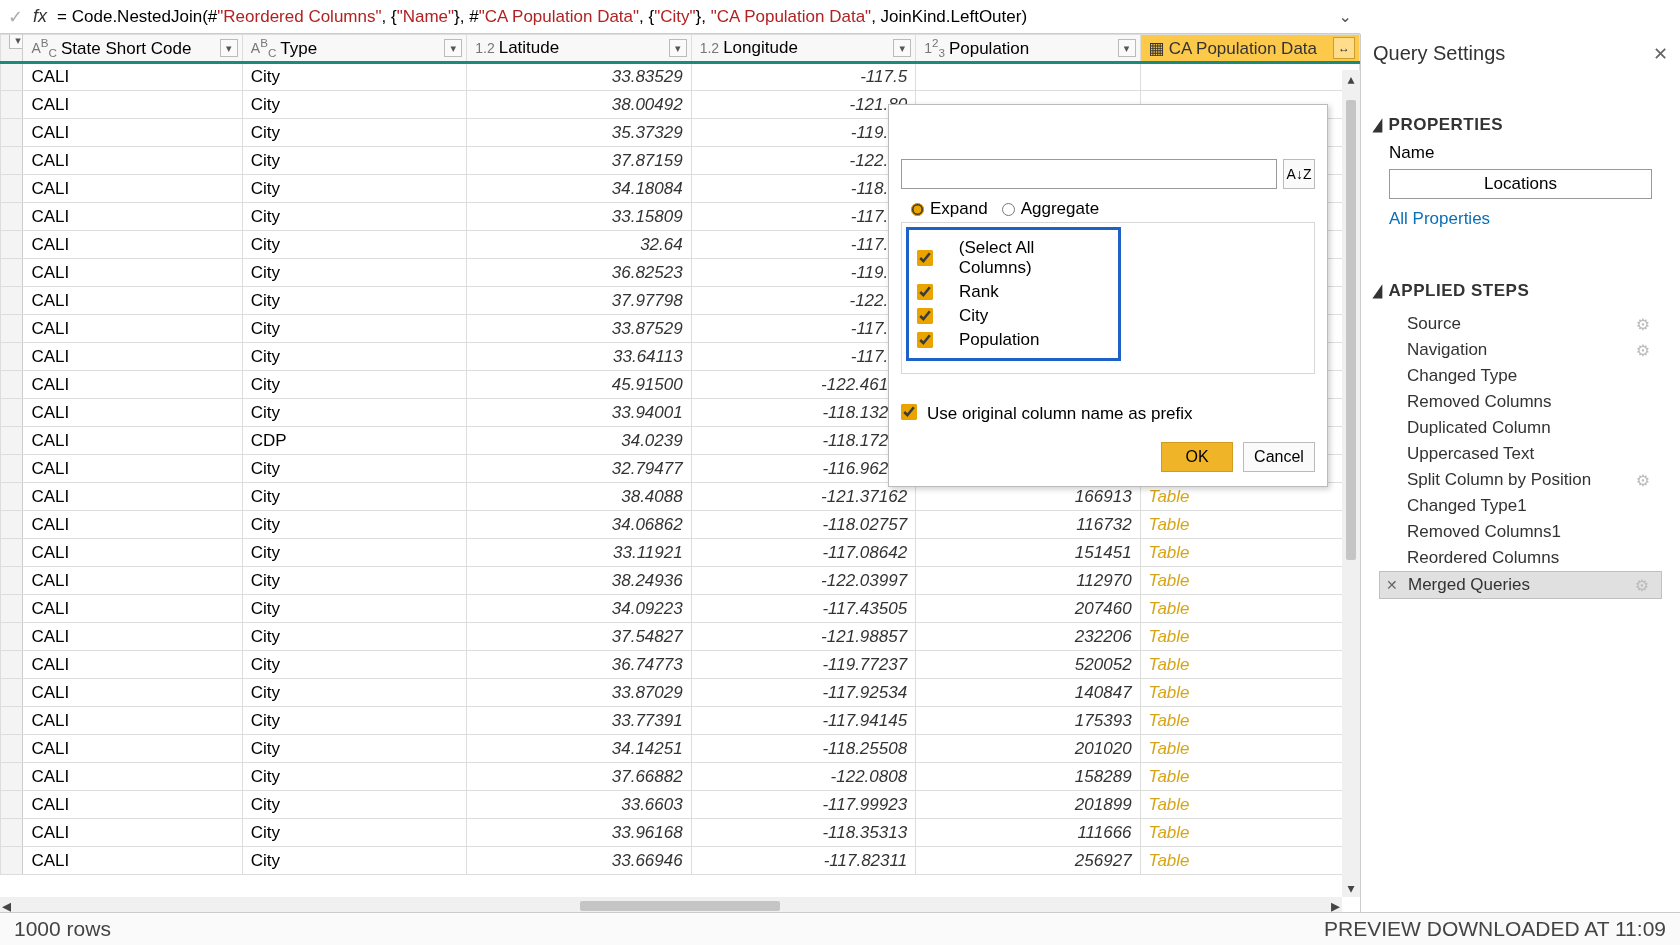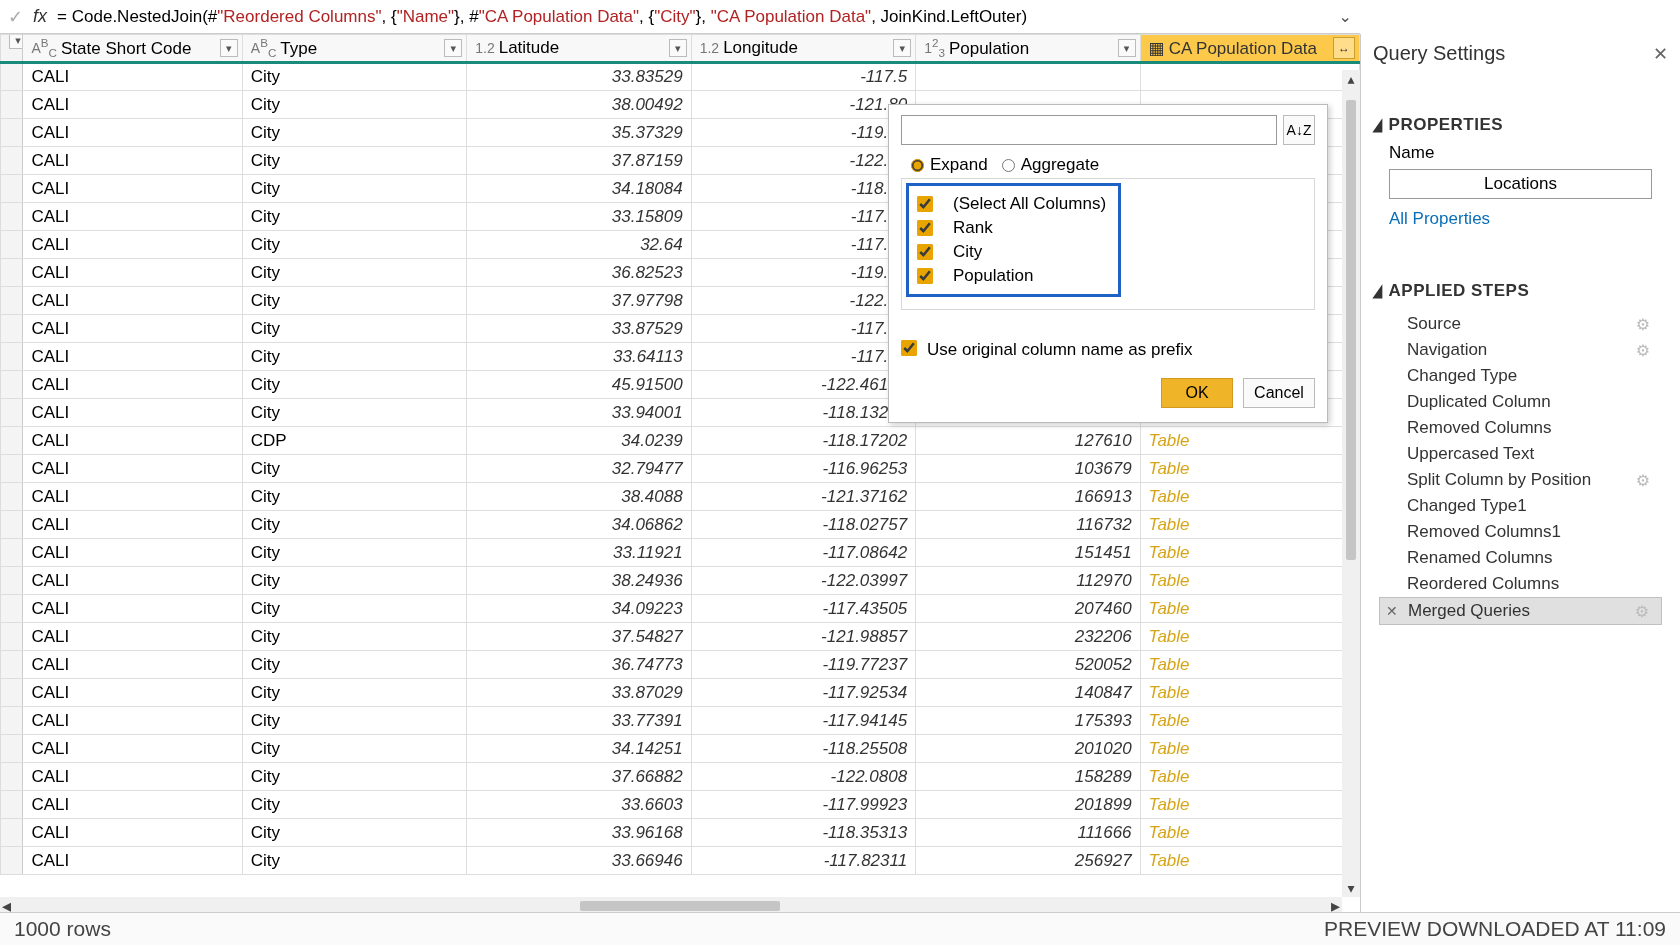--- a/index.html
+++ b/index.html
@@ -29,28 +29,28 @@
 
 .hscroll { position: absolute; bottom: 0; left: 0; right: 18px; height: 18px; background: #f0f0f0; display: flex; align-items: center; justify-content: space-between; padding: 0 2px; }
 .hscroll .arrow { font-size: 18px; color: #444; cursor: pointer; }
 .hscroll .thumb { position: absolute; left: 580px; width: 200px; height: 10px; background: #c5c5c5; top: 4px; border-radius: 2px; }
 
 .vscroll { position: absolute; right: 0; top: 36px; bottom: 18px; width: 18px; background: #f0f0f0; }
 .vscroll .arrow { font-size: 14px; color: #444; text-align: center; height: 18px; line-height: 18px; cursor: pointer; }
 .vscroll .thumb { position: absolute; top: 30px; height: 460px; left: 4px; right: 4px; background: #c5c5c5; border-radius: 2px; }
 
 .expand-popup { position: absolute; top: 70px; left: 888px; width: 440px; background: #fff; border: 1px solid #bbb; box-shadow: 2px 2px 6px rgba(0,0,0,0.2); padding: 10px 12px 14px; z-index: 50; }
-.expand-popup .search-row { display: flex; gap: 6px; margin-bottom: 10px; }
+.expand-popup .search-row { display: flex; gap: 6px; margin-bottom: 10px; margin-top: 44px; }
 .expand-popup .search-input { flex: 1; height: 30px; border: 1px solid #999; padding: 0 6px; }
 .expand-popup .sort-btn { width: 32px; height: 30px; border: 1px solid #bbb; background: #fafafa; display: flex; align-items: center; justify-content: center; font-size: 14px; }
 .expand-popup .radio-row { display: flex; gap: 14px; margin-bottom: 3px; font-size: 17px; padding-left: 10px; }
 .expand-popup .radio-row label { display: flex; align-items: center; gap: 6px; }
 .expand-popup .radio-row input { accent-color: #e9a400; }
 .expand-popup .col-list { border: 3px solid #1e62c8; padding: 6px 8px; margin-bottom: 8px; width: 215px; }
-.expand-popup .col-list label { display: flex; align-items: center; gap: 20px; font-size: 17px; padding: 2px 0; }
+.expand-popup .col-list label { display: flex; align-items: center; gap: 26px; font-size: 17px; padding: 2px 0; }
 .expand-popup .col-list input, .expand-popup .prefix-row input { accent-color: #e9a400; width: 16px; height: 16px; }
 .expand-popup .list-wrapper { border: 1px solid #d8d8d8; padding: 4px; margin-bottom: 30px; }
 .expand-popup .prefix-row { display: flex; align-items: center; gap: 10px; font-size: 17px; margin-bottom: 18px; }
 .expand-popup .btn-row { display: flex; justify-content: flex-end; gap: 10px; }
 .expand-popup .btn { width: 72px; height: 30px; border: 1px solid #bbb; background: #fafafa; font-size: 16px; cursor: pointer; }
 .expand-popup .btn.ok { background: #f0b428; border-color: #d29a1e; }
 
 .side-panel { flex: 1; border-left: 1px solid #ccc; padding: 4px 10px 10px; background: #fff; }
 .side-panel .panel-header { display: flex; justify-content: space-between; align-items: center; font-size: 20px; color: #333; padding: 4px 2px 12px; }
 .side-panel .close-x { font-size: 18px; color: #666; cursor: pointer; }
@@ -445,45 +445,41 @@
         </div>
         <div class="step">
           <span>Navigation</span>
           <span class="gear">⚙</span>
         </div>
         <div class="step">
           <span>Changed Type</span>
           <span></span>
         </div>
         <div class="step">
+          <span>Removed Columns</span>
+          <span></span>
+        </div>
+        <div class="step">
           <span>Duplicated Column</span>
-          <span></span>
-        </div>
-        <div class="step">
-          <span>Removed Columns</span>
           <span></span>
         </div>
         <div class="step">
           <span>Uppercased Text</span>
           <span></span>
         </div>
         <div class="step">
           <span>Split Column by Position</span>
           <span class="gear">⚙</span>
         </div>
         <div class="step">
           <span>Changed Type1</span>
           <span></span>
         </div>
         <div class="step">
           <span>Removed Columns1</span>
-          <span></span>
-        </div>
-        <div class="step">
-          <span>Renamed Columns</span>
           <span></span>
         </div>
         <div class="step">
           <span>Reordered Columns</span>
           <span></span>
         </div>
         <div class="step selected">
           <span class="x-del">✕</span>
           <span>Merged Queries</span>
           <span class="gear">⚙</span>

